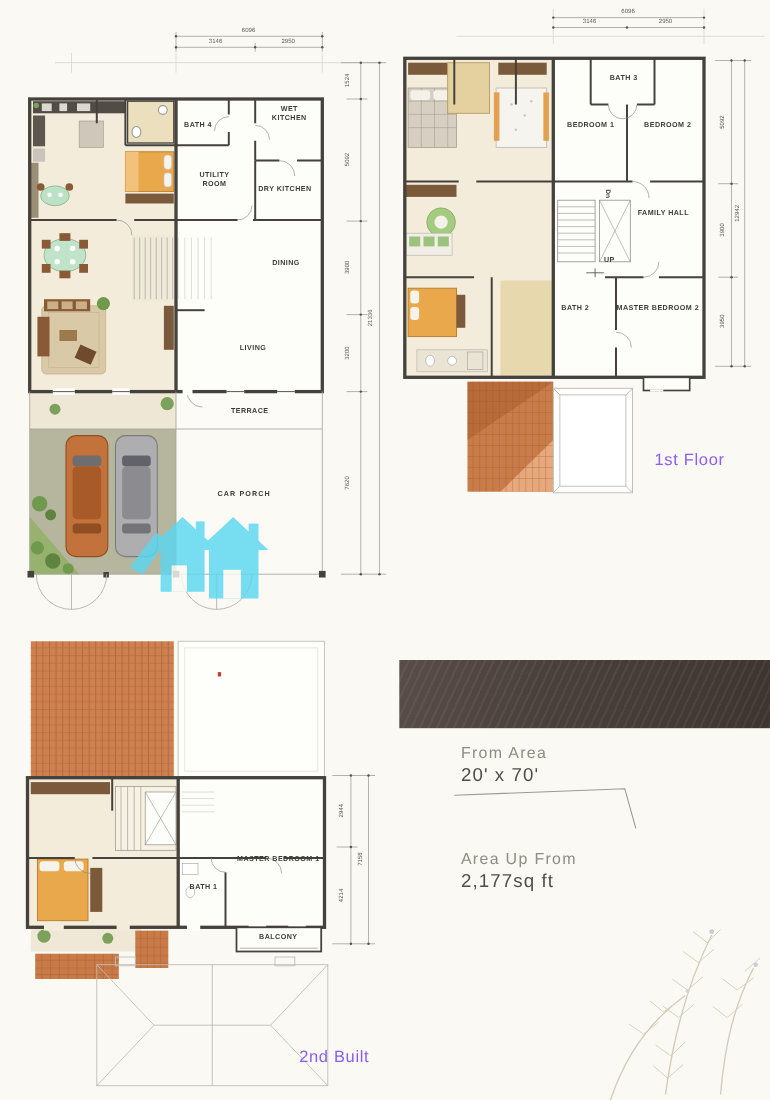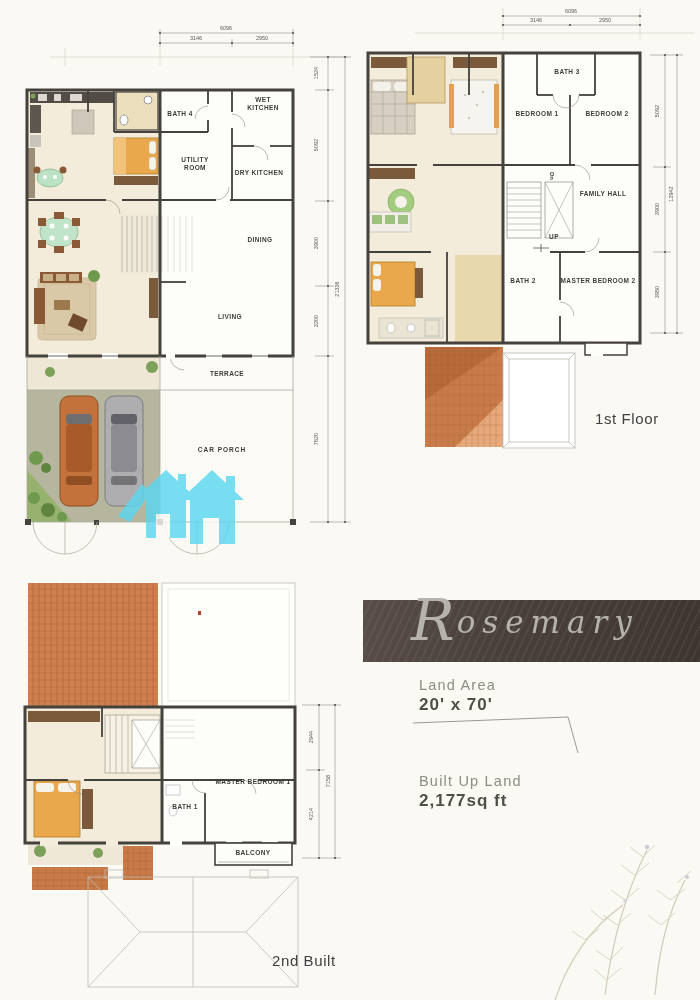--- a/index.html
+++ b/index.html
@@ -6,33 +6,33 @@
   body{width:700px;height:1000px;background:#fbf9f4;position:relative;overflow:hidden;
        font-family:"Liberation Sans",sans-serif;}
   .page{position:absolute;left:0;top:0;width:700px;height:1000px;}
   .plan,.panel{position:absolute;}
   .plan svg,.panel svg{position:absolute;left:0;top:0;}
   .lbl{position:absolute;font-size:6.5px;line-height:1.3;letter-spacing:.4px;color:#3d3d38;
        text-align:center;transform:translateX(-50%);white-space:nowrap;font-weight:600;}
   .lbl.wrap{white-space:normal;width:46px;}
   .dim{position:absolute;font-size:5.5px;color:#5a5a54;transform:translateX(-50%);white-space:nowrap;}
   .dim.v{transform:translate(-50%,-50%) rotate(-90deg);}
-  .caption{position:absolute;font-size:15px;color:#404040;letter-spacing:.6px;}
+  .caption{position:absolute;font-size:15px;color:#8b5cf6;letter-spacing:.6px;}
   .rot90{position:absolute;font-size:6px;color:#3d3d38;transform:translate(-50%,-50%) rotate(90deg);font-weight:600;}
   .banner{position:absolute;left:8px;top:5px;width:337px;height:62px;
           background:linear-gradient(100deg,#584d48 0%,#4a403b 40%,#3e3531 100%);
           overflow:visible;}
   .banner .tex{position:absolute;inset:0;
      background:repeating-linear-gradient(115deg,rgba(255,255,255,.05) 0 2px,rgba(0,0,0,0) 2px 7px);}
   .script{position:absolute;left:48px;top:-14px;color:#b6b2ae;
           font-family:"DejaVu Serif",serif;font-style:italic;white-space:nowrap;}
   .script .big{font-size:58px;letter-spacing:2px;}
   .script .rest{font-size:31px;letter-spacing:7px;position:relative;top:-7px;}
   .infolabel{position:absolute;font-size:14.5px;color:#8b8e82;letter-spacing:1.2px;}
-  .infovalue{position:absolute;font-size:17px;color:#4d5046;font-weight:bold;letter-spacing:1px;}
+  .infovalue{position:absolute;font-size:17px;color:#4d5046;font-weight:normal;letter-spacing:1px;}
 </style>
 </head>
 <body>
 
 <div class="page">
 
   <section class="plan" style="left:10px;top:20px;width:345px;height:545px">
     <svg width="345" height="545" viewBox="0 0 345 545">
 
       <g stroke="#dcd8cf" stroke-width="0.8">
@@ -659,25 +659,22 @@
 
     <div class="dim v" style="left:301px;top:162px">2944</div>
     <div class="dim v" style="left:301px;top:239px">4214</div>
     <div class="dim v" style="left:318px;top:206px">7158</div>
     <div class="caption" style="left:262px;top:377px">2nd Built</div>
   </section>
 
   <section class="panel" style="left:355px;top:595px;width:345px;height:405px">
     <div class="banner">
       <div class="tex"></div>
-      <div class="script">
-        <span class="big">R</span><span class="rest">osemary</span>
-      </div>
     </div>
-    <div class="infolabel" style="left:64px;top:82px">Land Area</div>
+    <div class="infolabel" style="left:64px;top:82px">From Area</div>
     <div class="infovalue" style="left:64px;top:100px">20' x 70'</div>
     <svg width="345" height="405" style="pointer-events:none">
       <polyline points="58,128 213,122 223,158" fill="none" stroke="#9a9a93" stroke-width="1"></polyline>
 
       <g opacity=".5">
         <g stroke="#a89f7c" stroke-width="1.2" fill="none">
           <path d="M250,400 C258,340 272,295 292,255"></path>
           <path d="M200,405 C215,360 240,330 268,310"></path>
           <path d="M300,400 C304,355 312,320 330,285"></path>
         </g>
@@ -702,17 +699,17 @@
             <line x1="255" y1="365" x2="268" y2="352"></line>
           <line x1="255" y1="365" x2="241" y2="355"></line>
             <line x1="252" y1="385" x2="266" y2="373"></line>
           <line x1="252" y1="385" x2="239" y2="374"></line>
         </g>
         <circle cx="292" cy="252" r="2.2" fill="#a79ac0"></circle>
           <circle cx="332" cy="282" r="2" fill="#a79ac0"></circle>
         <circle cx="270" cy="306" r="1.8" fill="#b7aacb"></circle>
       </g>
     </svg>
-    <div class="infolabel" style="left:64px;top:178px">Built Up Land</div>
+    <div class="infolabel" style="left:64px;top:178px">Area Up From</div>
     <div class="infovalue" style="left:64px;top:196px">2,177sq ft</div>
   </section>
 
 </div>
 
 </body></html>

